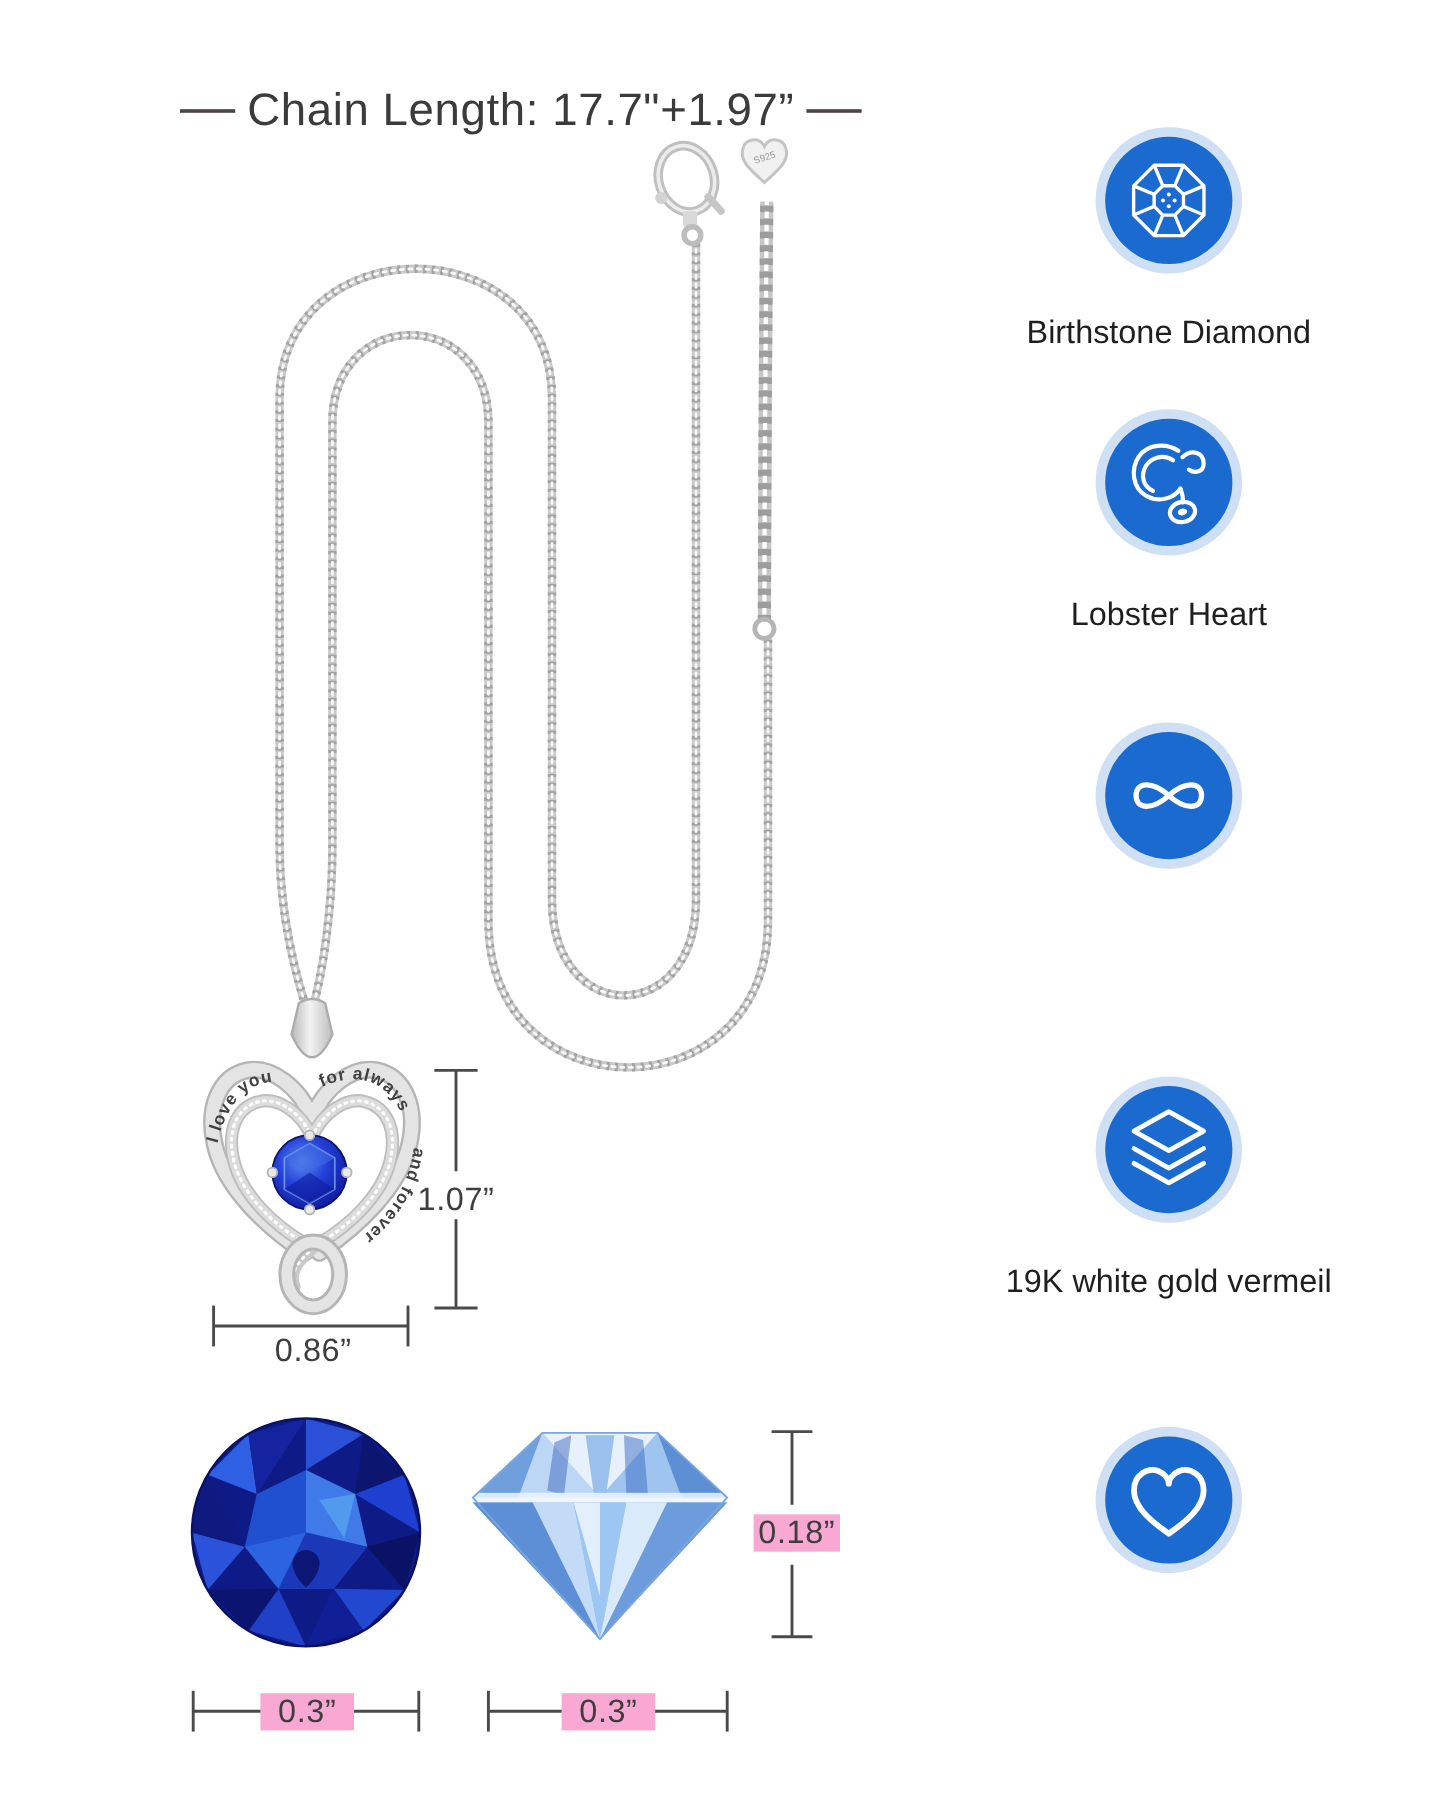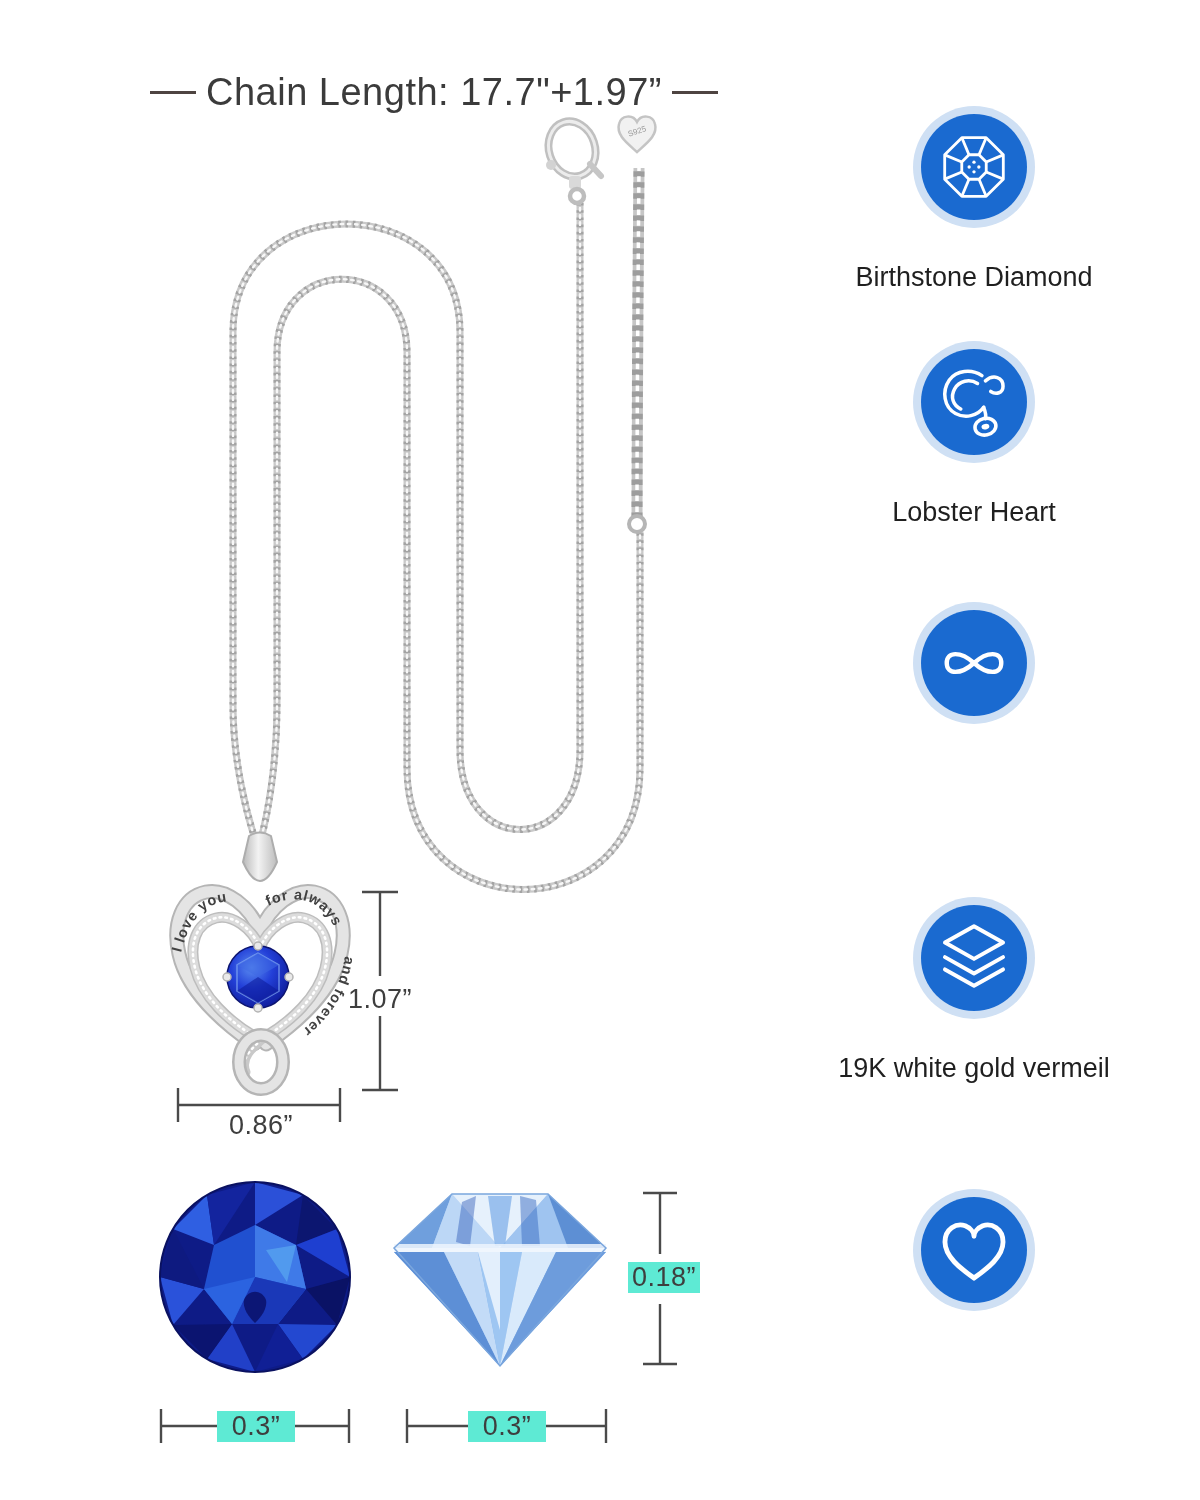--- a/index.html
+++ b/index.html
@@ -9,21 +9,21 @@
 
   
   .chain-length{left:150px;top:70px;width:542px;height:44px;display:flex;
                 align-items:center;justify-content:space-between;}
   .cl-cap{width:3px;height:40px;background:#4e4441;}
   .cl-dash{height:3px;background:#4e4441;flex:0 0 46px;}
   .cl-text{font-size:38px;color:#3b3b3b;white-space:nowrap;padding:0 10px;letter-spacing:.5px;}
 
   
   .meas{position:absolute;font-size:27px;color:#3e3e3e;text-align:center;letter-spacing:.5px;}
-  .meas.onLine{background:#5eead4;}
+  .meas.onLine{background:#f9a8d4;}
   #m-height{left:346px;top:984px;width:68px;}
   #m-width{left:221px;top:1110px;width:80px;}
   #m-d1{left:217px;top:1411px;width:78px;}
   #m-d2{left:468px;top:1411px;width:78px;}
   #m-h2{left:628px;top:1262px;width:72px;}
 
   
   .feature{position:absolute;left:974px;transform:translateX(-50%);width:430px;
            display:flex;flex-direction:column;align-items:center;}
   .f0{top:106px;} .f1{top:341px;} .f2{top:602px;} .f3{top:897px;} .f4{top:1189px;}

